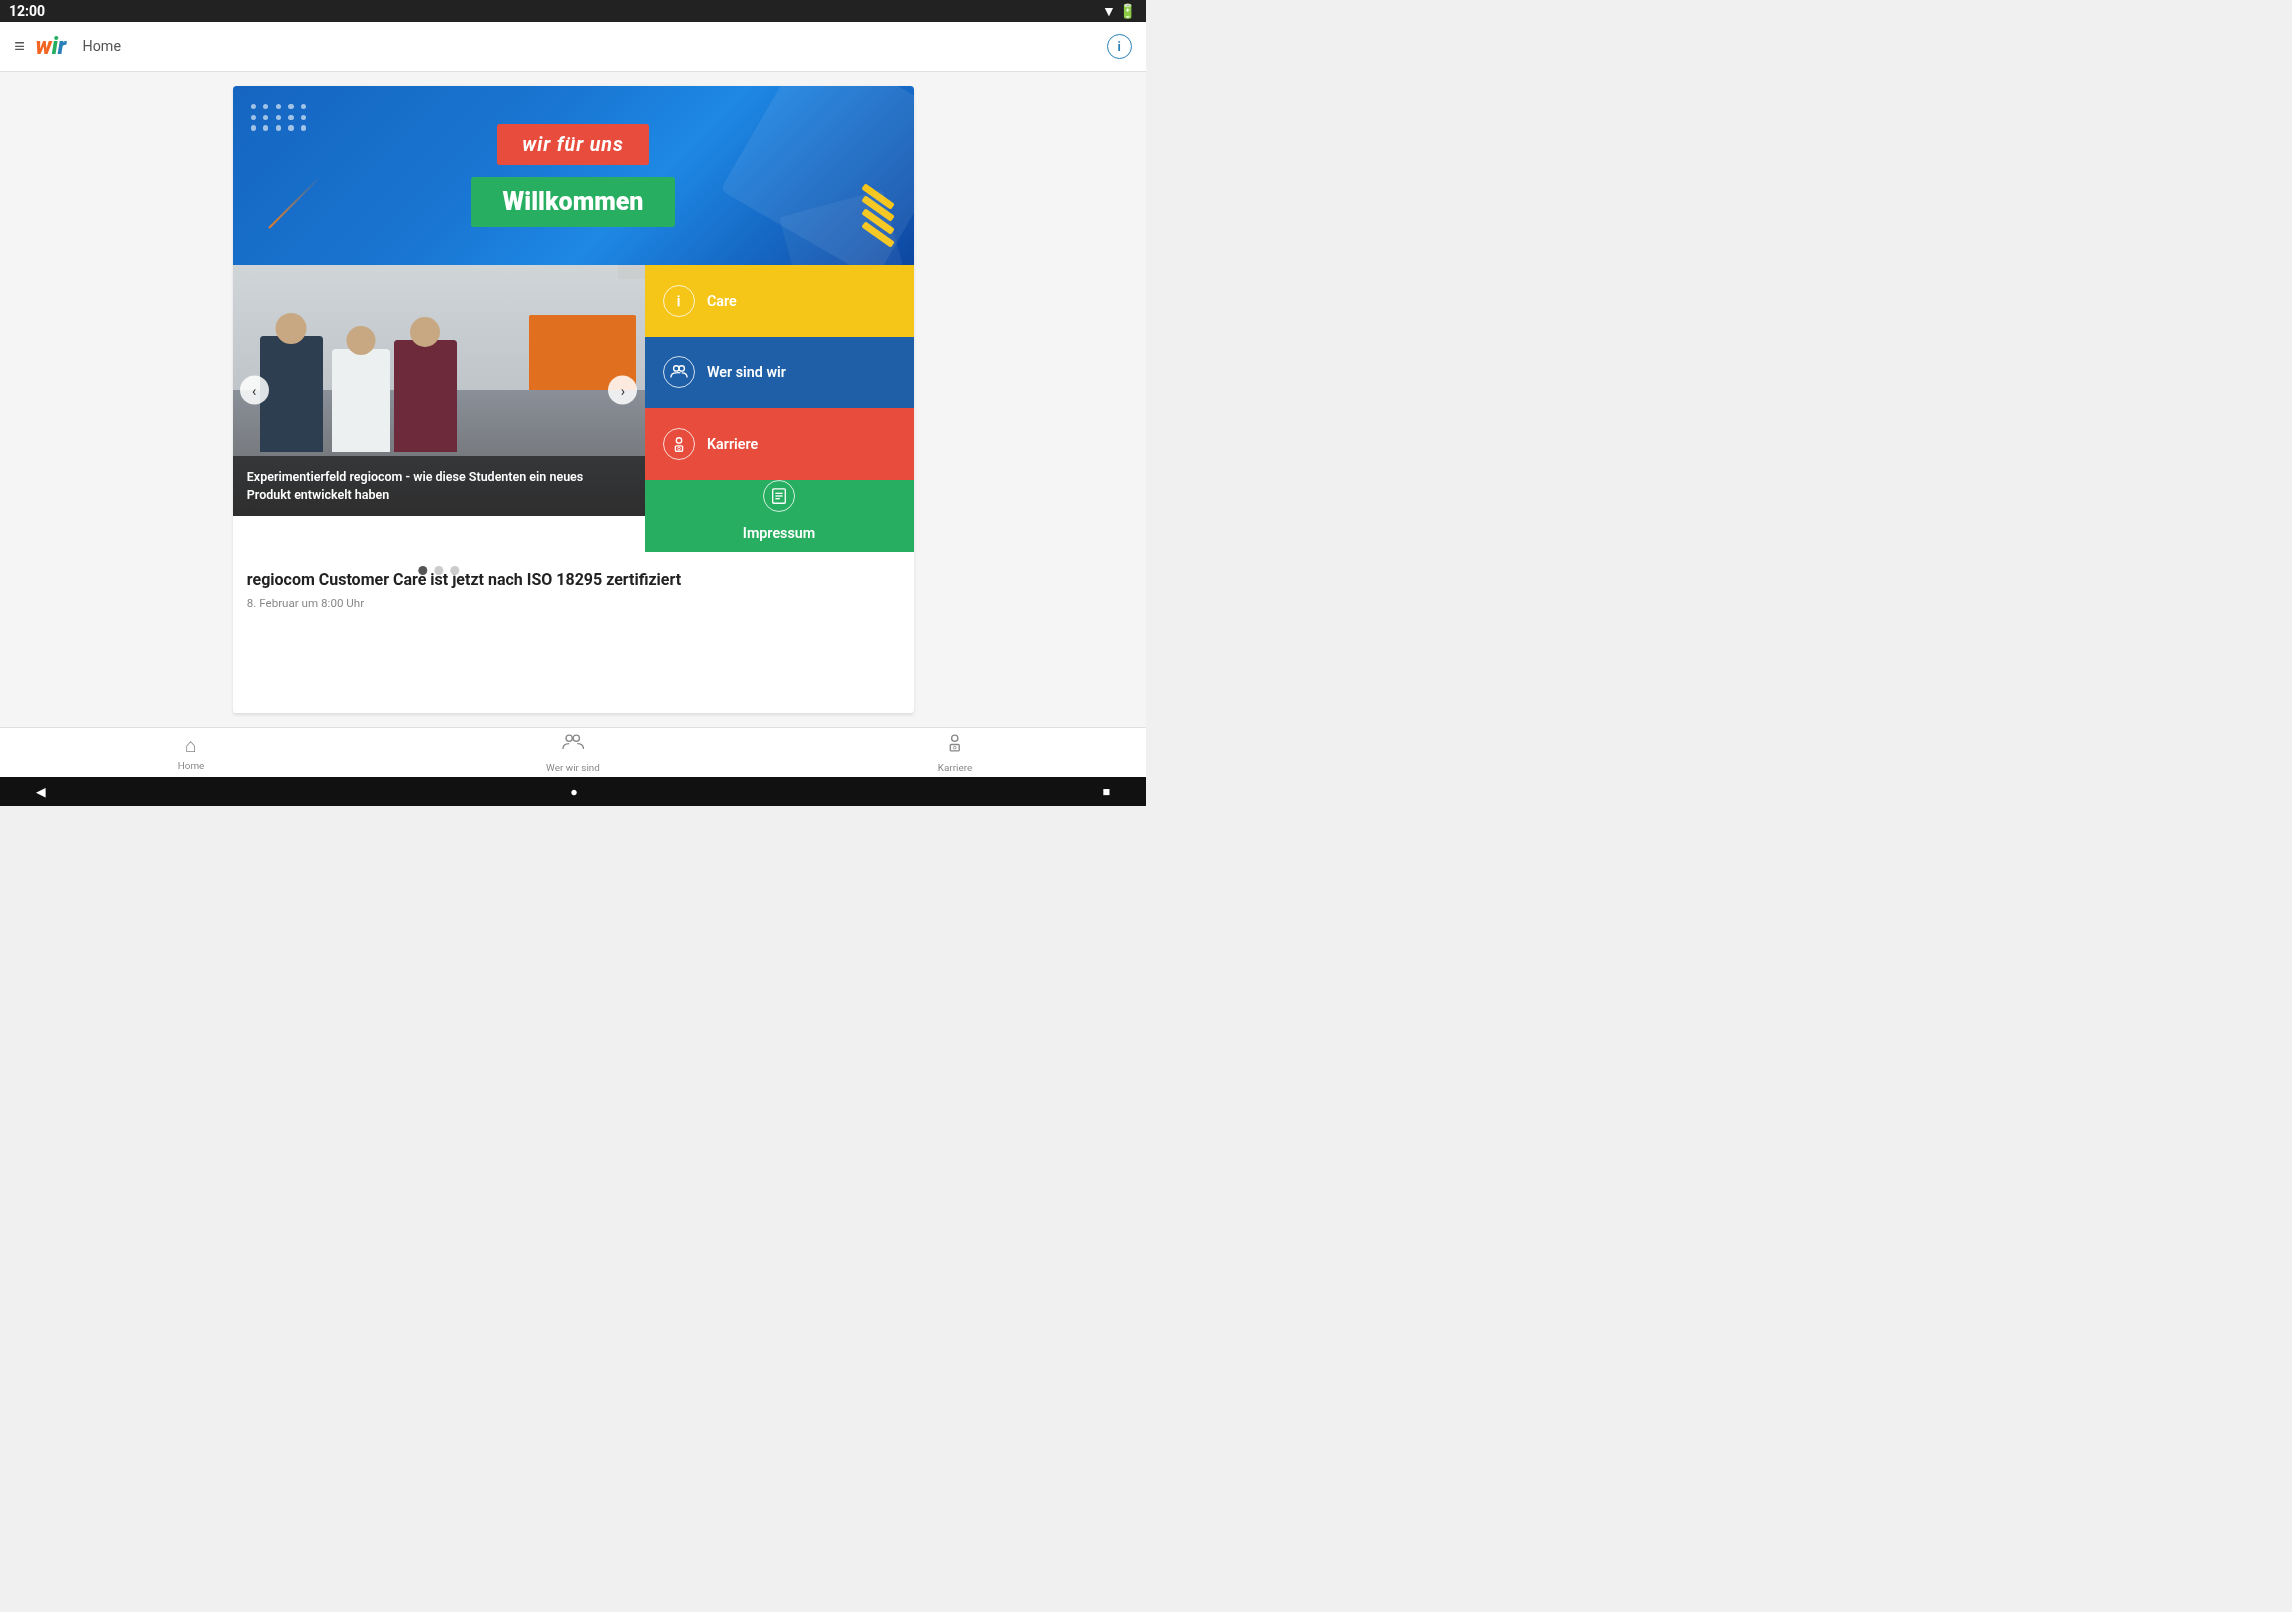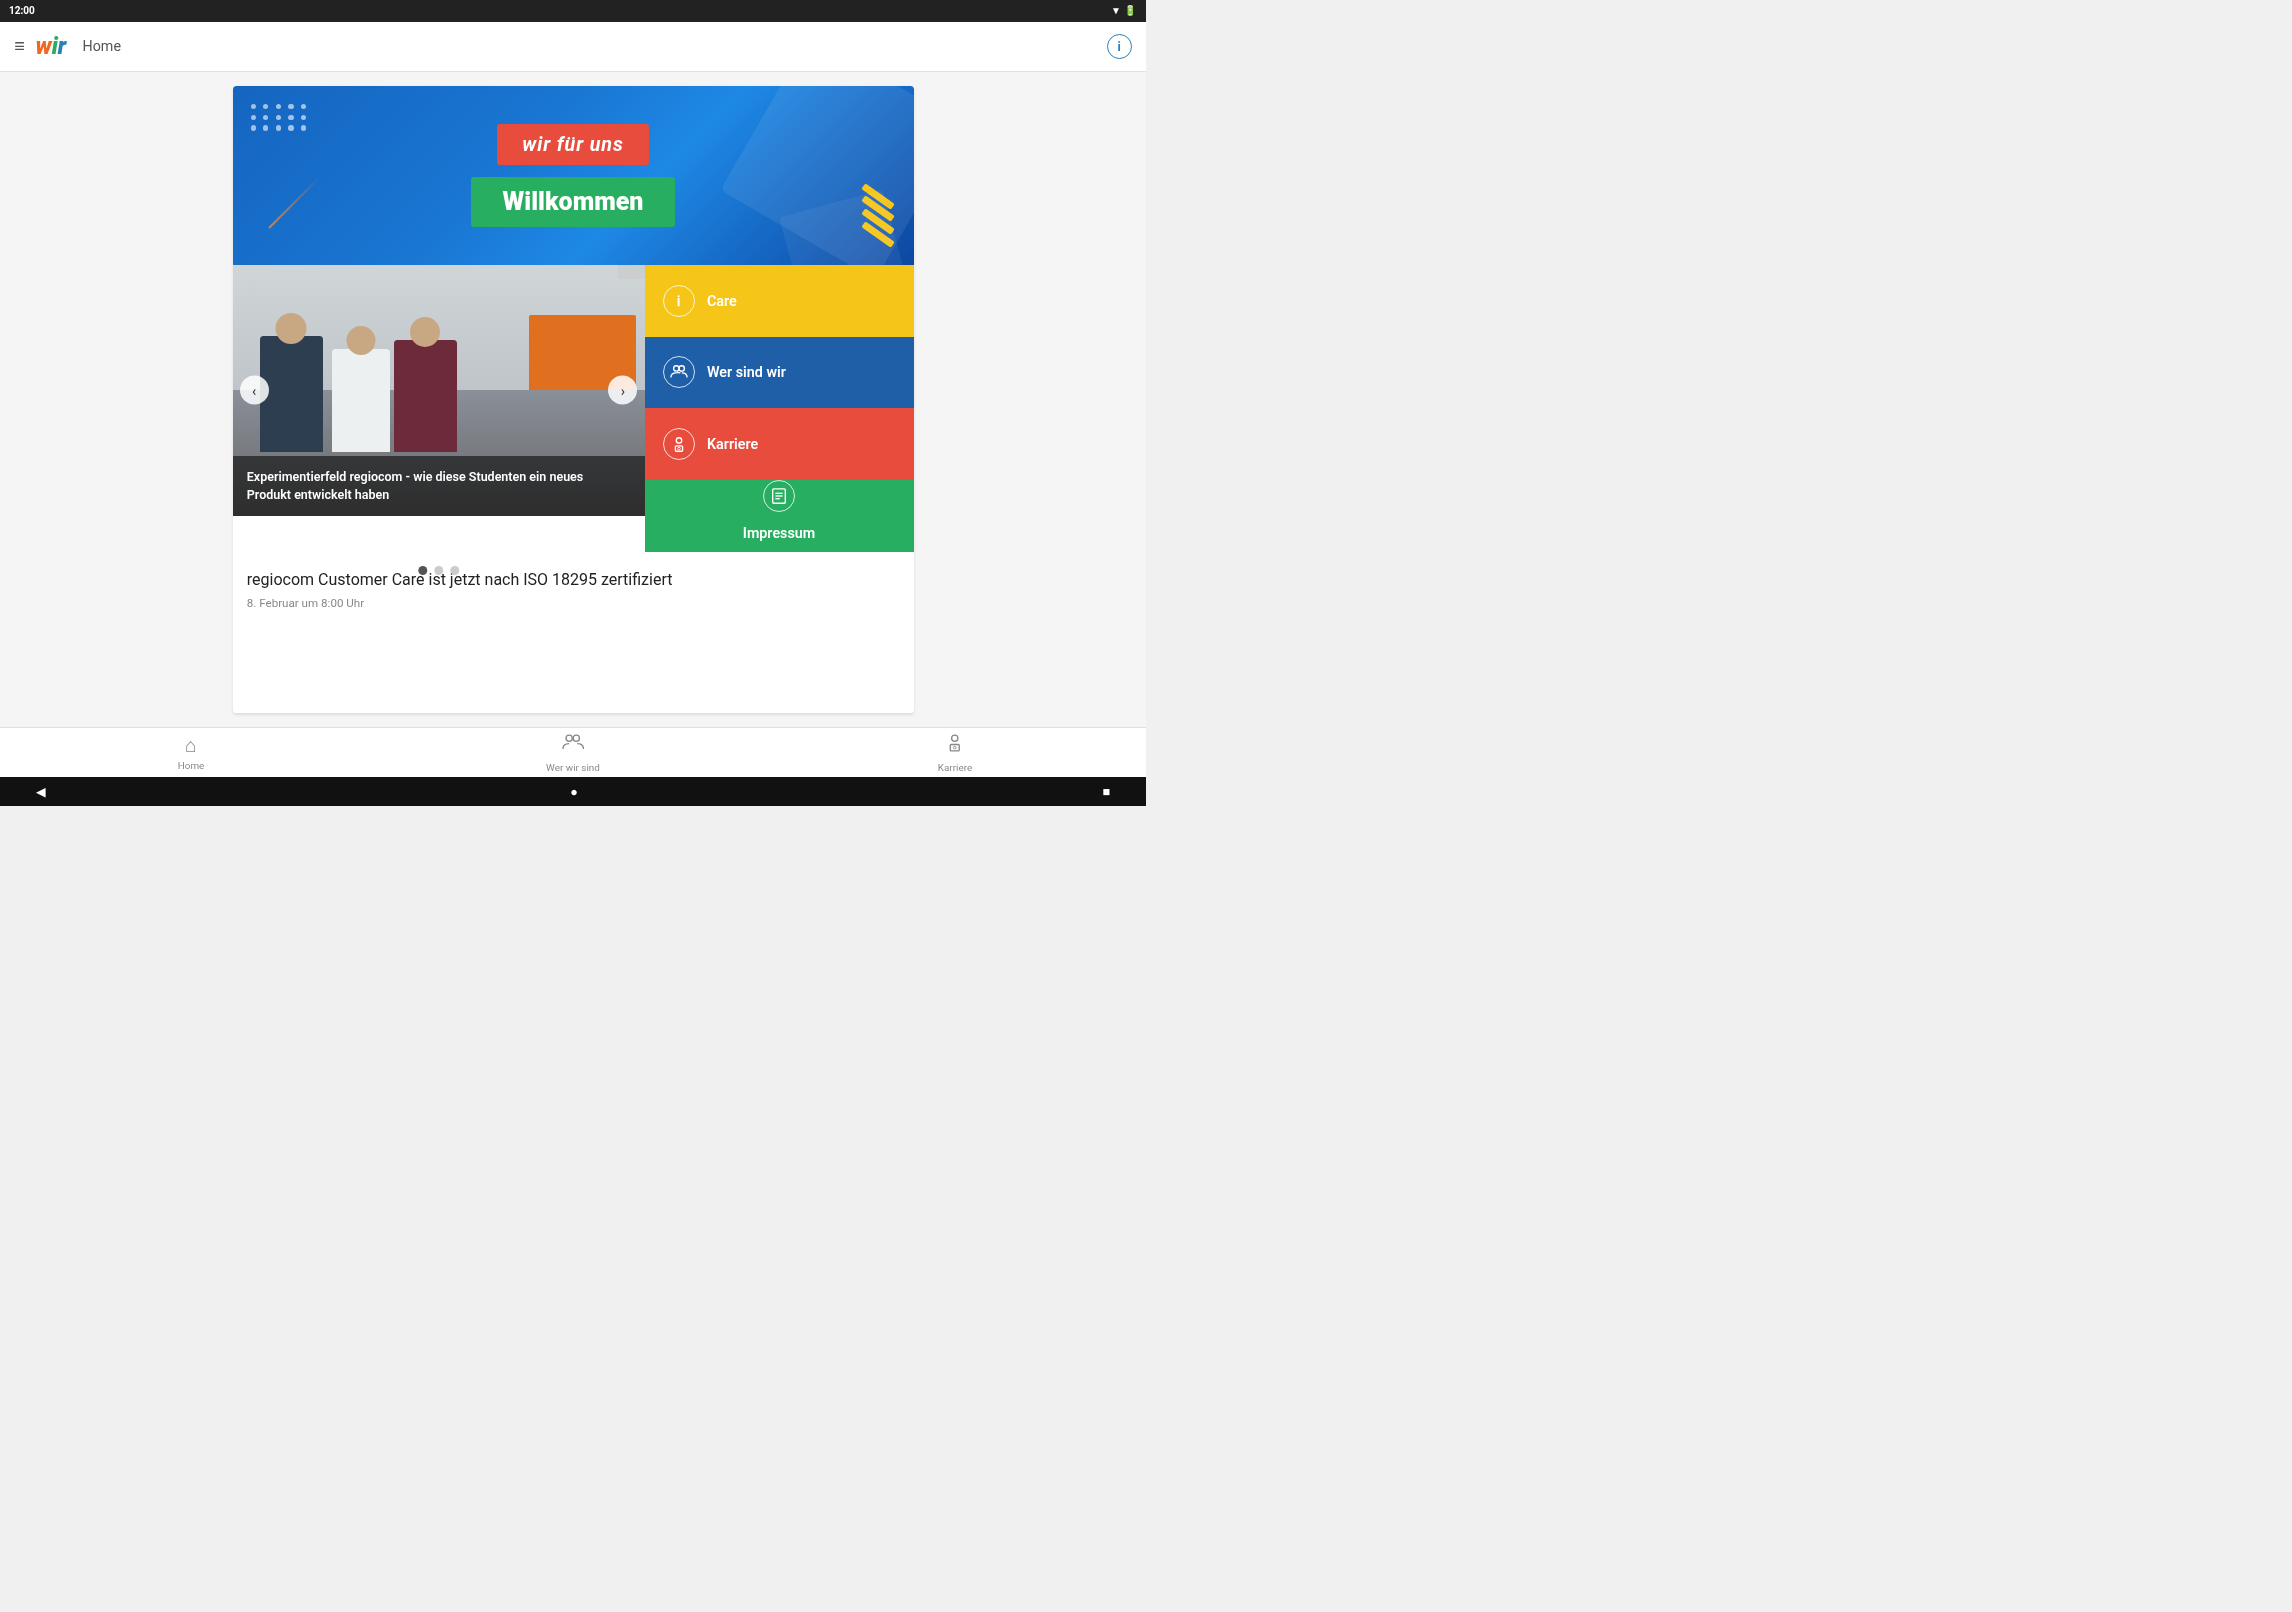--- a/index.html
+++ b/index.html
@@ -14,21 +14,21 @@
 
     
     .status-bar {
       background: #222;
       color: white;
       height: 21.5px;
       display: flex;
       align-items: center;
       justify-content: space-between;
       padding: 0 9px;
-      font-size: 10px;
+      font-size: 14px;
     }
     .status-bar-time { font-weight: bold; }
     .status-bar-icons { display: flex; gap: 3.6px; align-items: center; }
 
     
     .top-nav {
       background: white;
       height: 50px;
       display: flex;
       align-items: center;
@@ -299,21 +299,21 @@
       font-size: 14.3px;
       flex-shrink: 0;
     }
 
     
     .bottom-section {
       padding: 18px 14.3px 14.3px;
     }
     .news-headline {
       font-size: 16px;
-      font-weight: 400;
+      font-weight: 700;
       color: #222;
       line-height: 1.3;
       margin-bottom: 5.4px;
     }
     .news-date {
       font-size: 11.6px;
       color: #888;
     }
 
     

